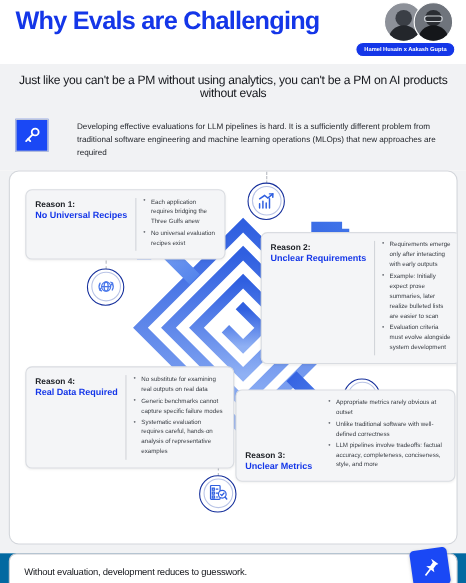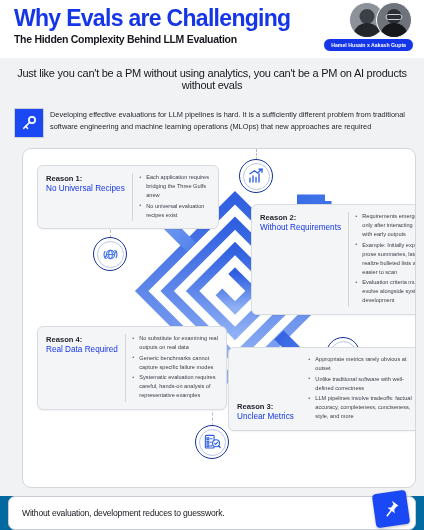--- a/index.html
+++ b/index.html
@@ -45,45 +45,45 @@
   }
 
   
   .tagline-wrap { background:#f1f2f4; padding:9px 0 9px 0; }
   .tagline {
     text-align:center; font-size:11px; color:#16181d;
     letter-spacing:-0.25px; font-weight:500;
   }
 
   
-  .keybox { display:flex; gap:6px; padding:8px 14px 10px 14px; background:#f1f2f4; }
+  .keybox { display:flex; gap:26px; padding:8px 14px 10px 14px; background:#f1f2f4; }
   .key-icon {
     flex:0 0 auto; width:30px; height:30px; background:#1a48f5;
     border:1px solid #cdd1d6; display:flex; align-items:center; justify-content:center;
   }
   .key-text {
     font-size:7.4px; line-height:1.62; color:#1d2026; padding-top:1px;
   }
 
   
   .canvas-wrap { background:#f1f2f4; padding:0 8px 8px 8px; }
   .canvas {
     position:relative; height:340px; background:#fff;
-    border:1px solid #d3d6db; border-radius:9px; overflow:hidden;margin-left:14px;
+    border:1px solid #d3d6db; border-radius:9px; overflow:hidden;
   }
 
   
   .card {
     position:absolute; display:flex; background:#f4f5f7;
     border:1px solid #d9dce1; border-radius:6px; padding:7px 8px;
     box-shadow:0 1px 2px rgba(0,0,0,0.05);
   }
   .card-label { flex:0 0 auto; padding-right:7px; }
   .card-num { font-size:7.6px; color:#1d2026; font-weight:600; line-height:1.45; }
-  .card-title { font-size:8.2px; color:#1436e8; font-weight:400; line-height:1.32; }
+  .card-title { font-size:8.2px; color:#1436e8; font-weight:700; line-height:1.32; }
   .card-div { width:1px; background:#d2d5da; margin-right:7px; }
   .card-bullets { flex:1 1 auto; }
   .card-bullets li {
     list-style:none; position:relative; padding-left:7px;
     font-size:5.6px; line-height:1.62; color:#3c4047; margin-bottom:1.5px;
   }
   .card-bullets li:before {
     content:"•"; position:absolute; left:0; top:-0.5px; color:#6a6e75; font-size:6px;
   }
 
@@ -136,21 +136,20 @@
     font-size:6.8px; letter-spacing:-0.1px;
   }
 </style>
 </head>
 <body>
 
 <div class="page">
 
   <div class="header">
     <div class="title">Why Evals are Challenging</div>
-    <div class="subtitle">The Hidden Complexity Behind LLM Evaluation</div>
     <div class="authors">
       <div class="avatars">
         <div class="avatar a1">
           <div class="av-head"></div>
           <div class="av-body"></div>
         </div>
         <div class="avatar a2">
           <div class="av-head"></div>
           <div class="av-glass"></div>
           <div class="av-body"></div>
@@ -273,21 +272,21 @@
         <div class="card-div"></div>
         <ul class="card-bullets">
           <li>Each application requires bridging the Three Gulfs anew</li>
           <li>No universal evaluation recipes exist</li>
         </ul>
       </div>
 
       <div class="card" id="card2">
         <div class="card-label">
           <div class="card-num">Reason 2:</div>
-          <div class="card-title">Without Requirements</div>
+          <div class="card-title">Unclear Requirements</div>
         </div>
         <div class="card-div"></div>
         <ul class="card-bullets">
           <li>Requirements emerge only after interacting with early outputs</li>
           <li>Example: Initially expect prose summaries, later realize bulleted lists are easier to scan</li>
           <li>Evaluation criteria must evolve alongside system development</li>
         </ul>
       </div>
 
       <div class="card" id="card3">

